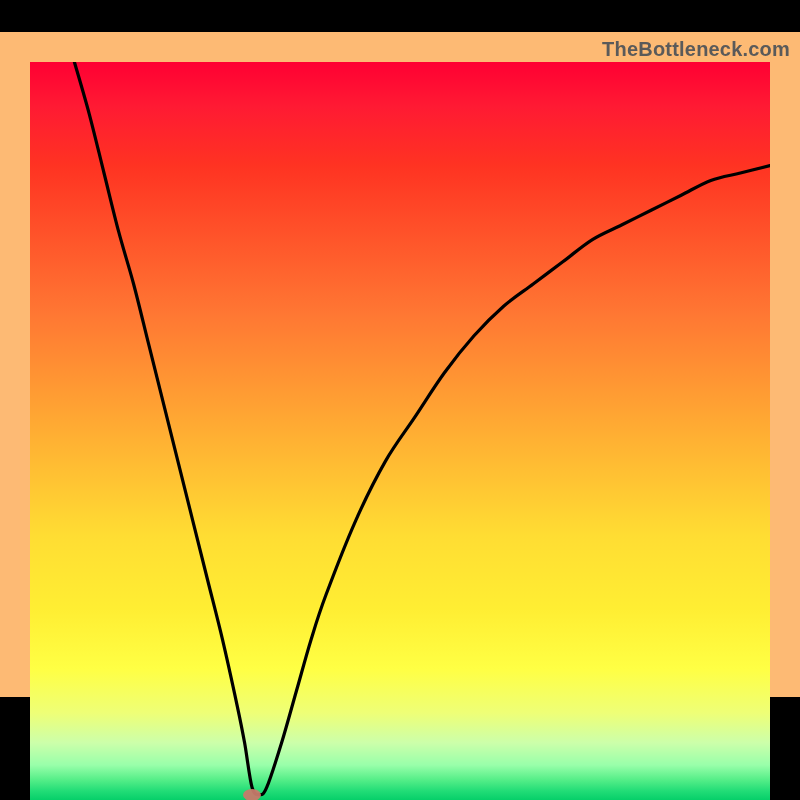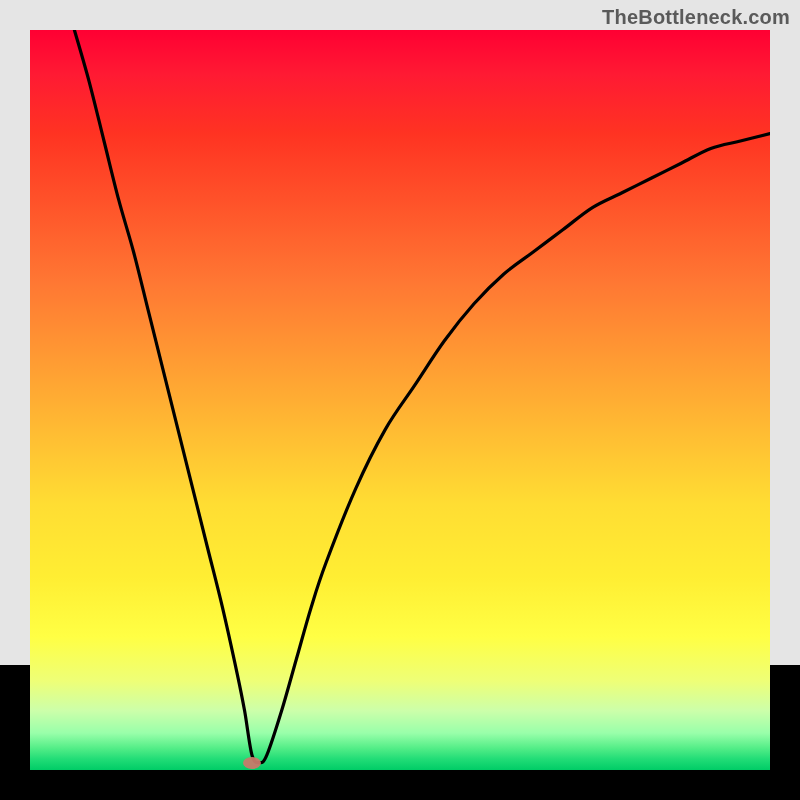--- a/index.html
+++ b/index.html
@@ -1,21 +1,22 @@
 <!DOCTYPE html>
 <html><head>
 <meta charset="utf-8">
 <style>
   * { margin: 0; padding: 0; box-sizing: border-box; }
   html, body { width: 800px; height: 800px; overflow: hidden; background: #000; }
   .frame {
     width: 800px;
     height: 665px;
-    background: #e5e5e5;
+    background: #fdba74;
     position: relative;
+    margin-top: 32px;
   }
   .plot-area {
     position: absolute;
     left: 30px;
     top: 30px;
     width: 740px;
     height: 740px;
     background: linear-gradient(to bottom,
       #ff0033 0%,
       #ff1a33 6%,

